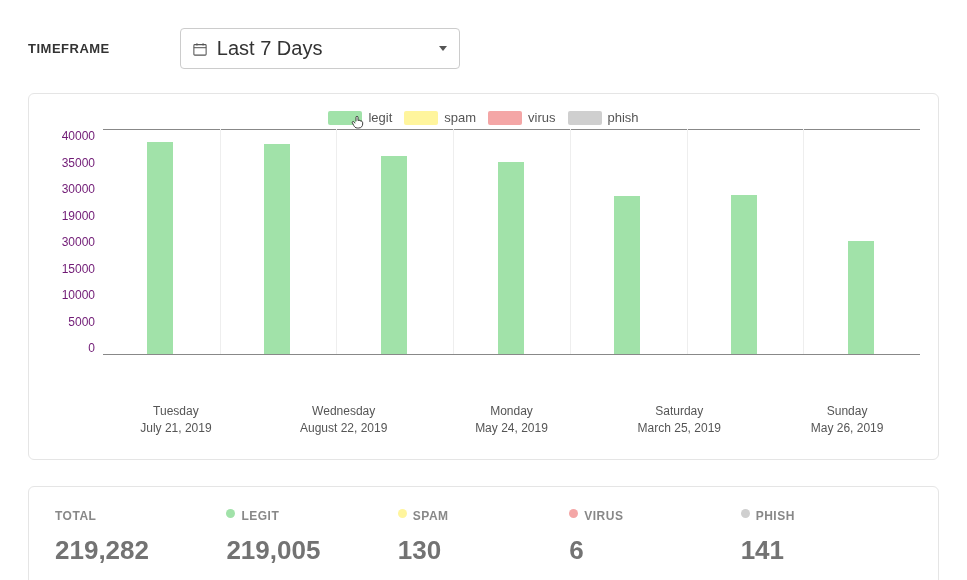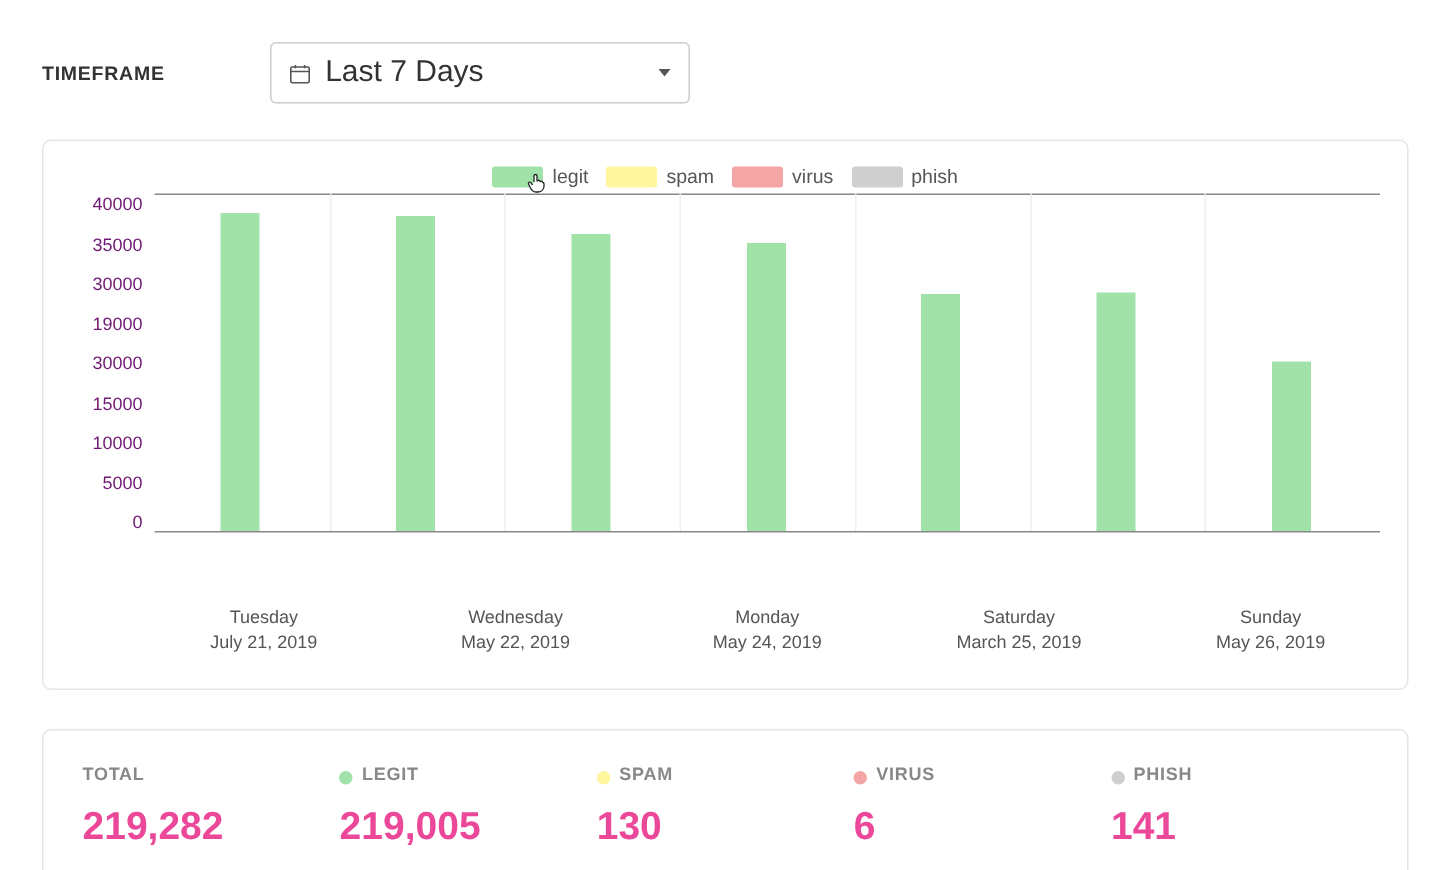--- a/index.html
+++ b/index.html
@@ -117,29 +117,29 @@
   margin-top: 26px;
   padding: 22px 26px 24px;
 }
 .total-item { flex: 1; }
 .total-label {
   font-size: 12px;
   font-weight: 600;
   color: #888;
   letter-spacing: 0.5px;
   display: flex;
-  align-items: flex-end;
+  align-items: flex-start;
   gap: 6px;
   margin-bottom: 12px;
 }
 .dot { width: 9px; height: 9px; border-radius: 50%; }
 .total-val {
   font-size: 26px;
   font-weight: 700;
-  color: #ec4899;
+  color: #737373;
 }
 .cursor-icon {
   position: absolute;
   width: 16px; height: 16px;
   pointer-events: none;
 }
 </style>
 </head>
 <body>
 
@@ -222,21 +222,21 @@
         </div>
       </div>
   </div>
   <div class="x-labels" id="x-labels">
       <div class="x-label">
         <div>Tuesday</div>
         <div>July 21, 2019</div>
       </div>
       <div class="x-label">
         <div>Wednesday</div>
-        <div>May 22, 2019</div>
+        <div>August 22, 2019</div>
       </div>
       <div class="x-label">
         <div>Monday</div>
         <div>May 24, 2019</div>
       </div>
       <div class="x-label">
         <div>Saturday</div>
         <div>March 25, 2019</div>
       </div>
       <div class="x-label">

